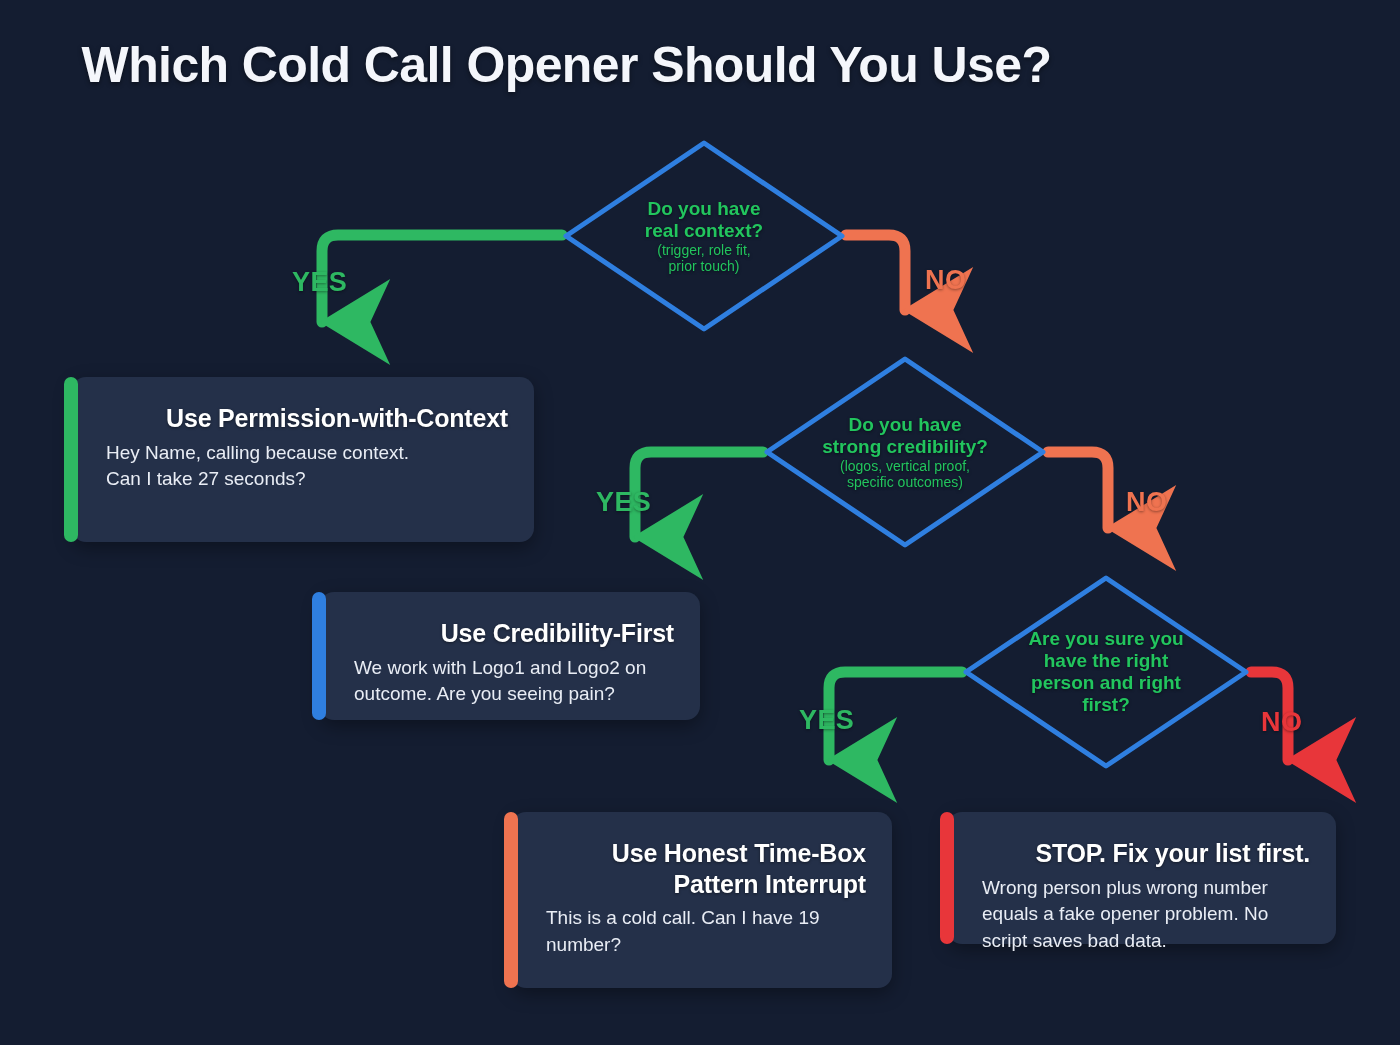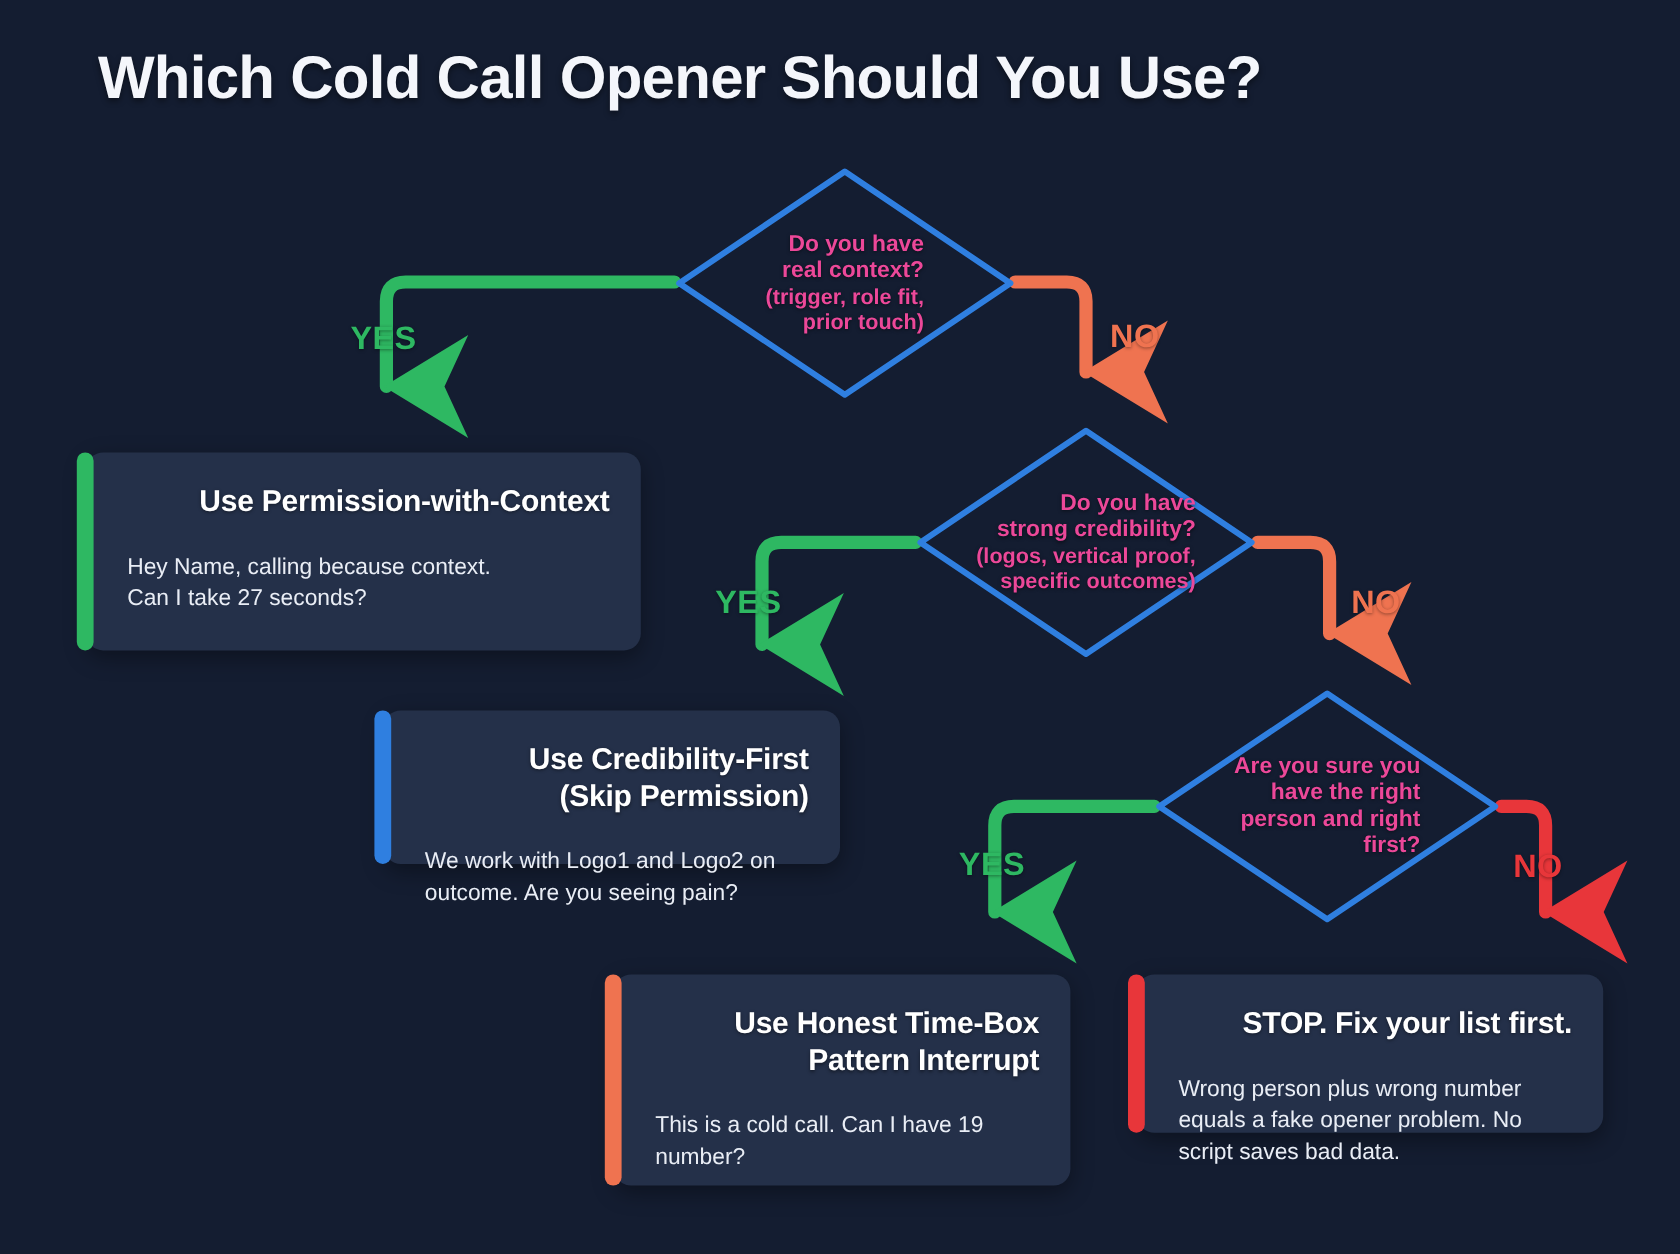--- a/index.html
+++ b/index.html
@@ -48,34 +48,34 @@
   }
   .diamond .dshape {
     position: absolute;
     left: 0; top: 0;
     width: 100%;
     height: 100%;
   }
   .diamond .dtext {
     position: relative;
     z-index: 2;
-    text-align: right;
-    color: #ec4899;
+    text-align: center;
+    color: #22c55e;
     line-height: 1.16;
     padding: 0 10px;
     text-shadow: 0 1px 3px rgba(0,0,0,0.5);
   }
   .dtext .strong {
     font-weight: 700;
     font-size: 19px;
     display: block;
   }
   .dtext .sub {
-    font-weight: 700;
-    font-size: 18px;
+    font-weight: 400;
+    font-size: 14px;
     display: block;
   }
 
   
   .card {
     position: absolute;
     background: #243049;
     border-radius: 14px;
     box-shadow: 0 6px 18px rgba(0,0,0,0.35);
     box-sizing: border-box;
@@ -101,21 +101,21 @@
     text-shadow: 0 1px 3px rgba(0,0,0,0.45);
     text-align: right;
   }
   .card .cbody {
     position: relative;
     z-index: 2;
     color: #e9edf5;
     font-size: 19px;
     font-weight: 400;
     line-height: 1.4;
-    margin-top: 26px;
+    margin-top: 6px;
   }
 
   
   .edge-label {
     position: absolute;
     font-size: 27px;
     font-weight: 700;
     letter-spacing: 0.4px;
     text-shadow: 0 1px 3px rgba(0,0,0,0.4);
   }
@@ -204,21 +204,20 @@
     <div class="cbody">
       <div>Hey Name, calling because context.</div>
       <div>Can I take 27 seconds?</div>
     </div>
   </div>
 
   <div class="card" style="left:320px; top:592px; width:380px; height:128px;">
     <div class="accent" style="background:#2f7fe0;"></div>
     <div class="ctitle">
       <div>Use Credibility-First</div>
-      <div>(Skip Permission)</div>
     </div>
     <div class="cbody">
       <div>We work with Logo1 and Logo2 on</div>
       <div>outcome. Are you seeing pain?</div>
     </div>
   </div>
 
   <div class="card" style="left:512px; top:812px; width:380px; height:176px;">
     <div class="accent" style="background:#ef7350;"></div>
     <div class="ctitle">

